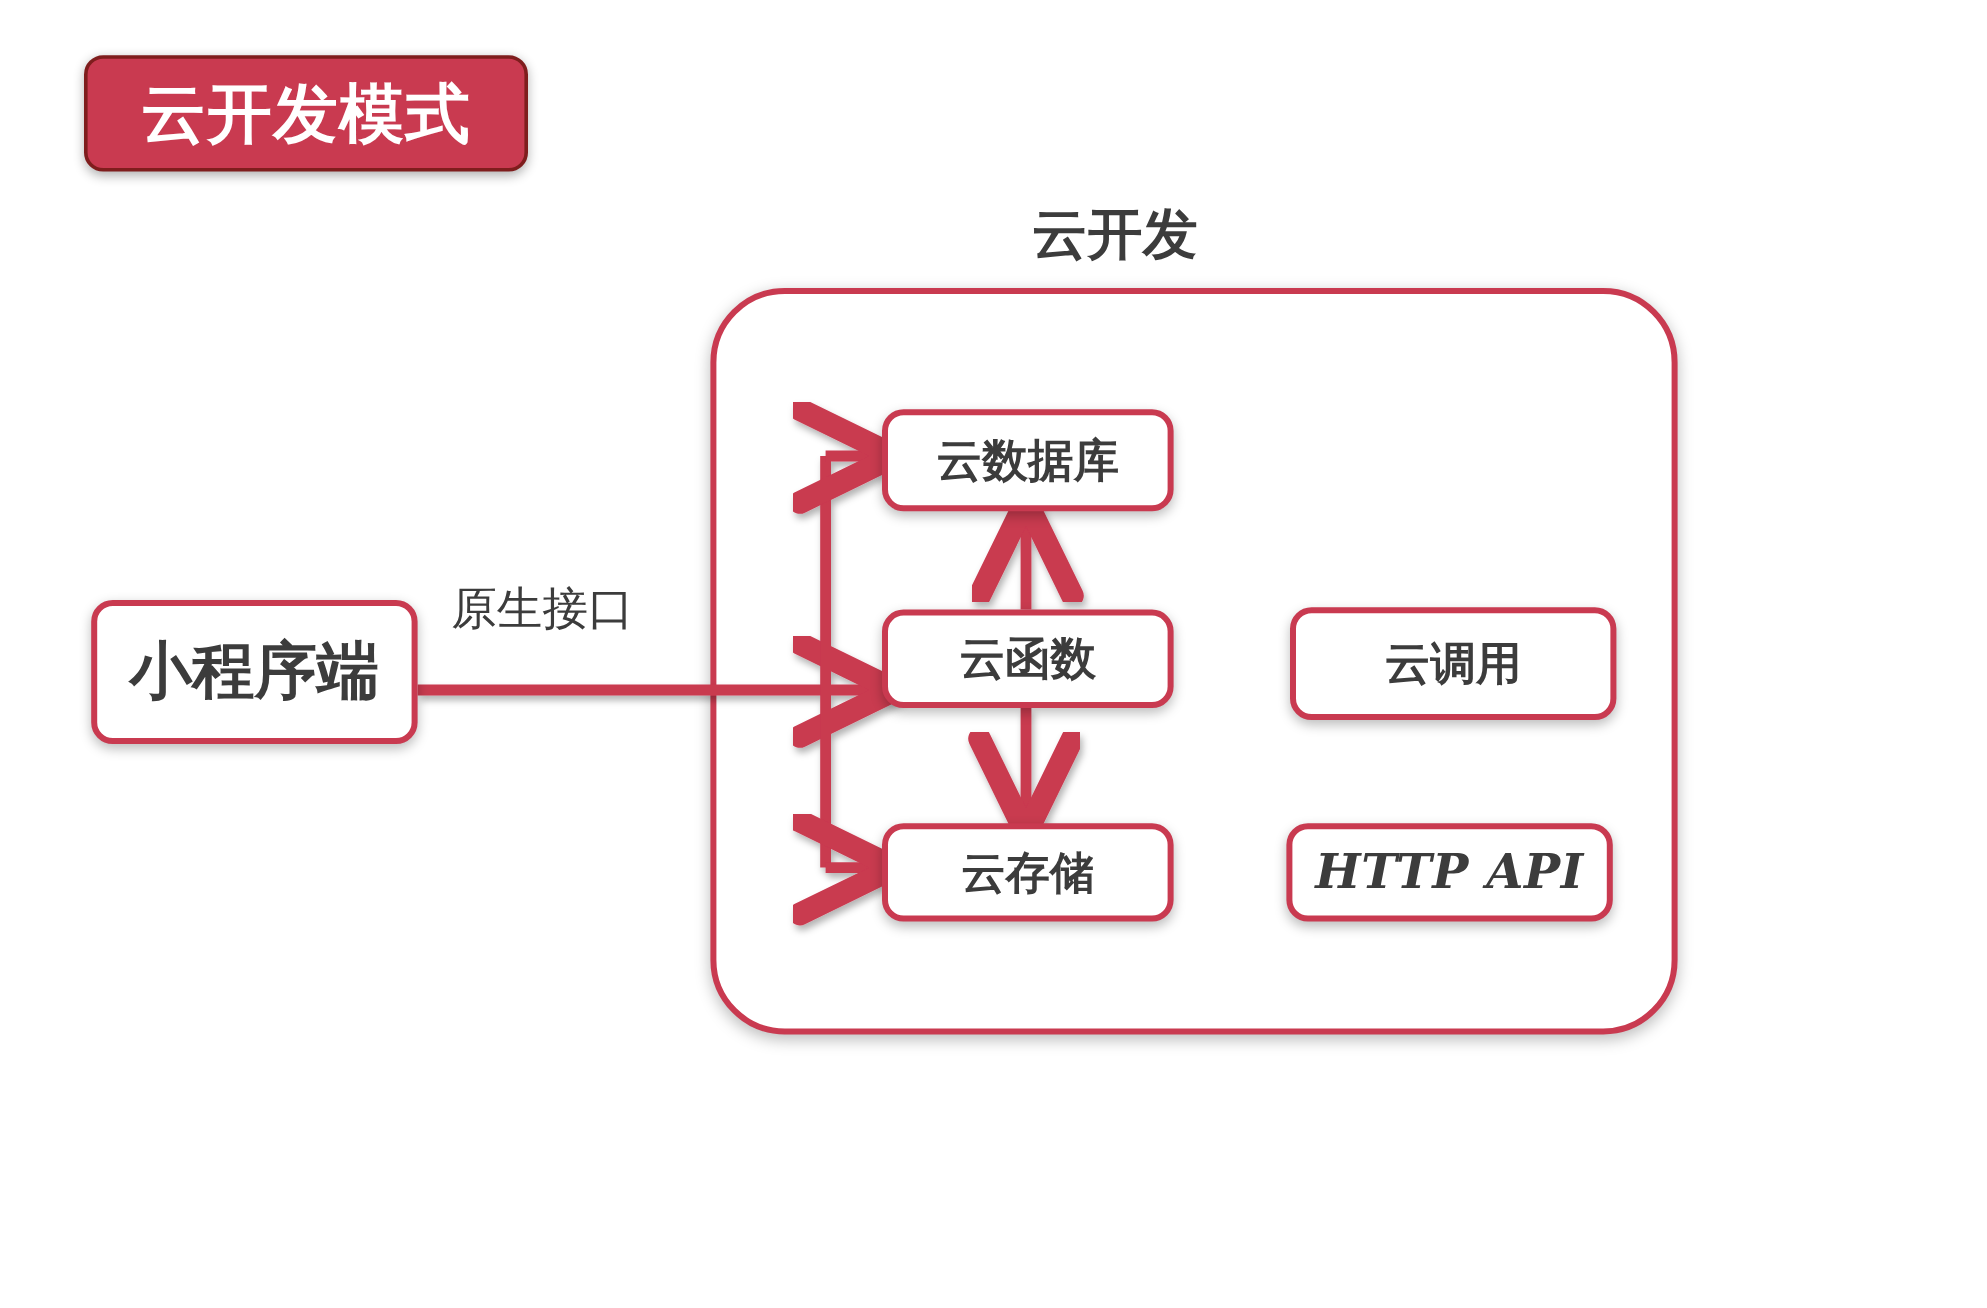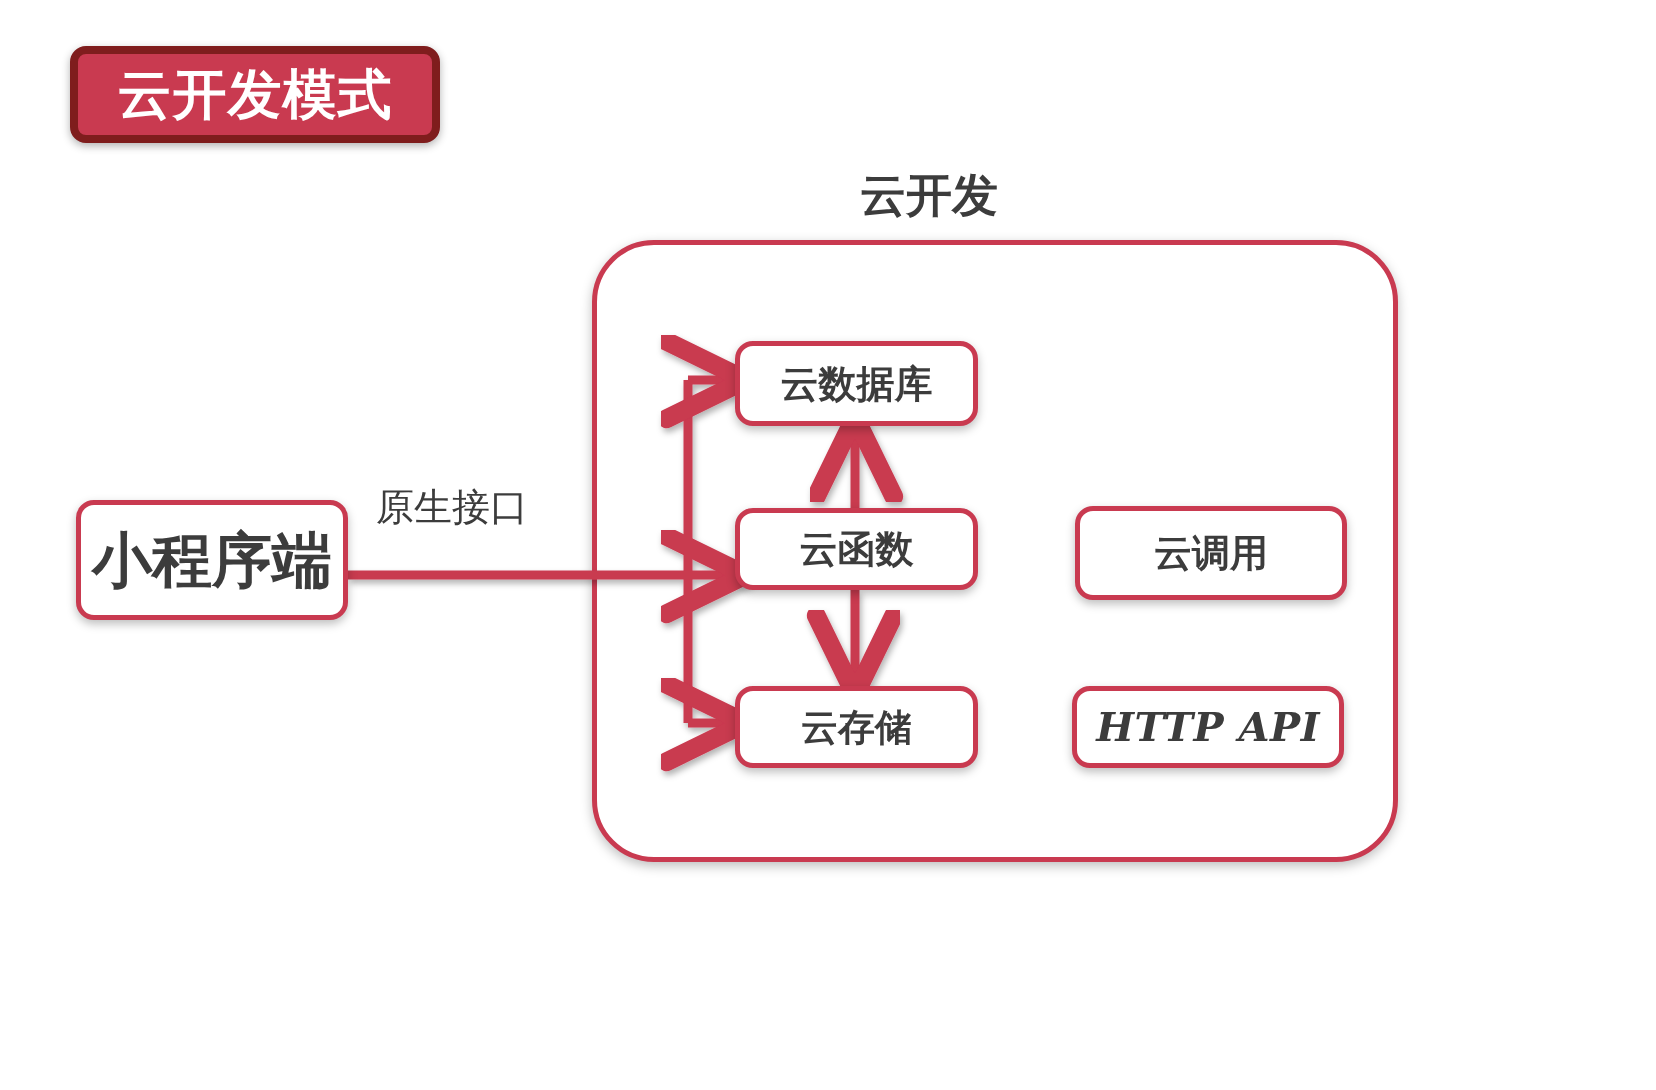--- a/index.html
+++ b/index.html
@@ -19,21 +19,21 @@
   }
 
   
   .title-badge {
     position: absolute;
     left: 70px;
     top: 46px;
     width: 370px;
     height: 97px;
     background: #C93A50;
-    border: 8px solid #7f1d1d;
+    border: 3px solid #7f1d1d;
     border-radius: 16px;
     box-sizing: border-box;
     box-shadow: 0 3px 9px rgba(0,0,0,0.30);
     display: flex;
     align-items: center;
     justify-content: center;
   }
   .title-badge-text {
     color: #ffffff;
     font-size: 54px;
@@ -83,21 +83,21 @@
     color: #3C3C3C;
     font-weight: bold;
     line-height: 1;
   }
 
   .node-client {
     left: 76px;
     top: 500px;
     width: 272px;
     height: 120px;
-    font-size: 60px;
+    font-size: 52px;
   }
 
   .node-db {
     left: 735px;
     top: 341px;
     width: 243px;
     height: 85px;
     font-size: 38px;
   }
 

